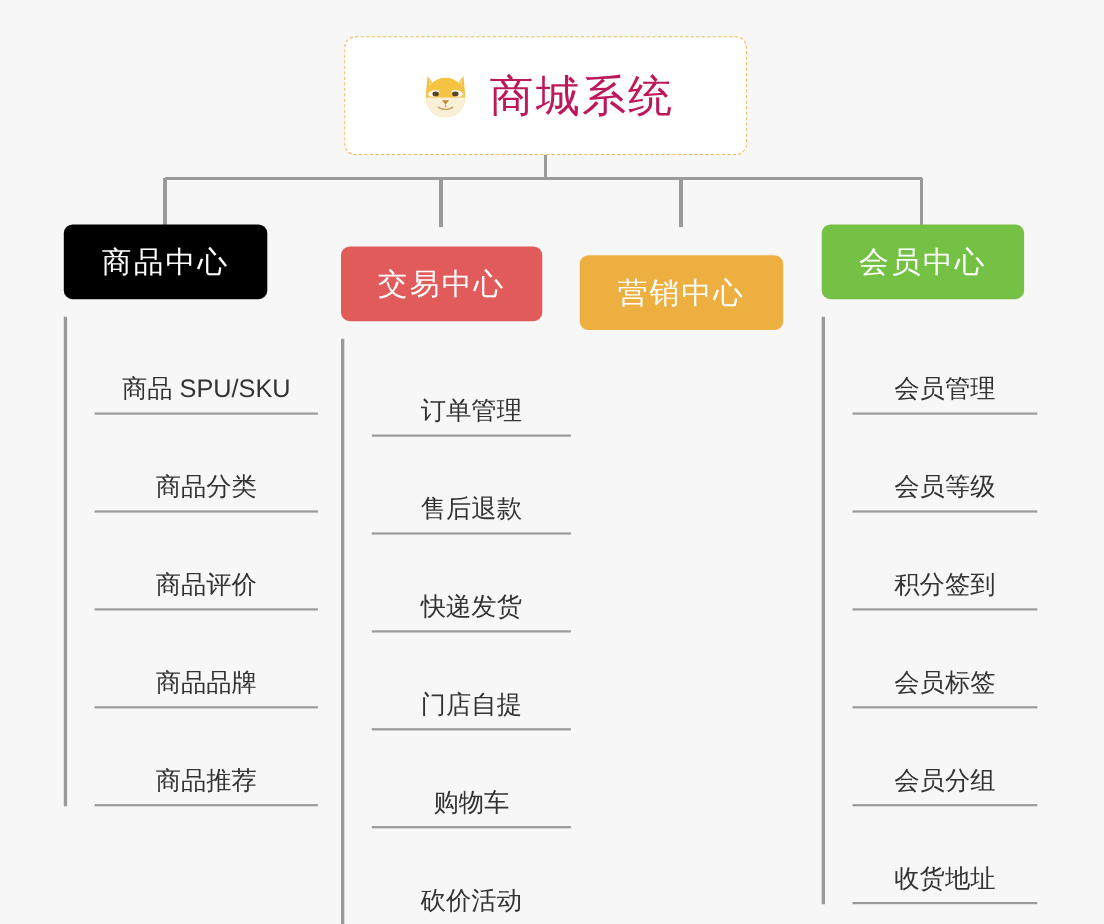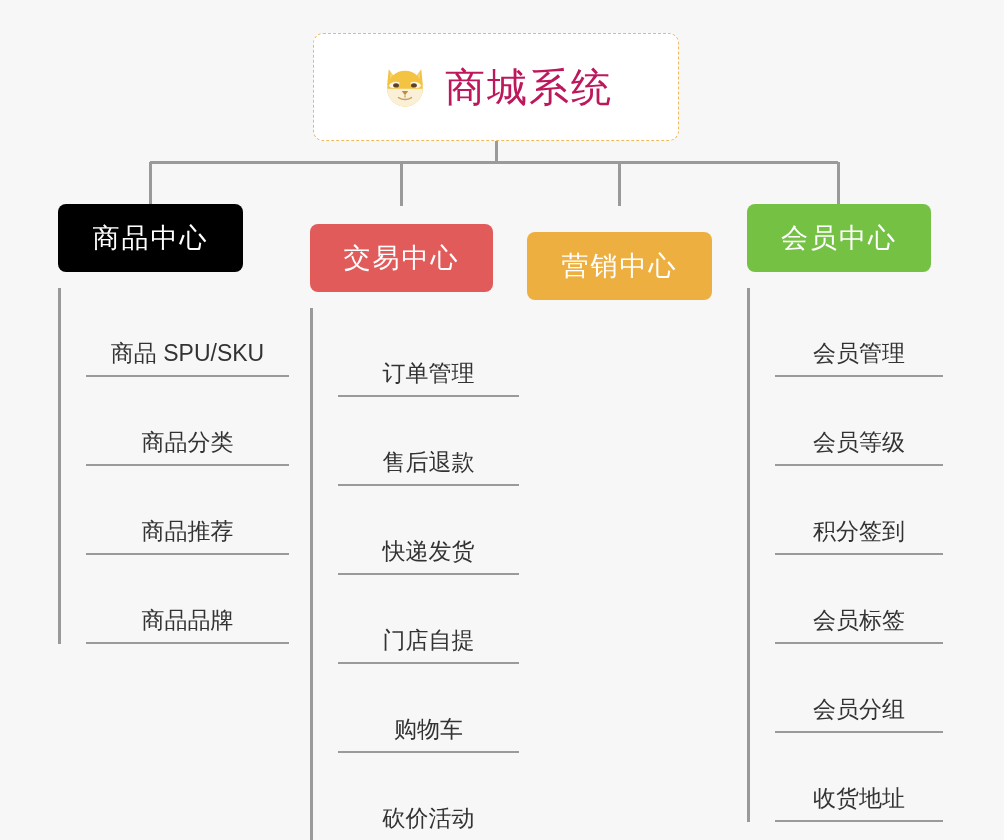--- a/index.html
+++ b/index.html
@@ -154,25 +154,28 @@
       <span>商品中心</span>
     </div>
     <div class="branch-items">
       <div class="branch-item">
           <span class="branch-item-label">商品 SPU/SKU</span>
         </div>
       <div class="branch-item">
           <span class="branch-item-label">商品分类</span>
         </div>
       <div class="branch-item">
+          <span class="branch-item-label">商品评价</span>
+        </div>
+      <div class="branch-item">
+          <span class="branch-item-label">商品品牌</span>
+        </div>
+      <div class="branch-item">
           <span class="branch-item-label">商品推荐</span>
         </div>
-      <div class="branch-item">
-          <span class="branch-item-label">商品品牌</span>
-        </div>
     </div>
   </div>
 
   <div class="branch branch-1">
     <div class="branch-header">
       <span>交易中心</span>
     </div>
     <div class="branch-items">
       <div class="branch-item">
           <span class="branch-item-label">订单管理</span>

